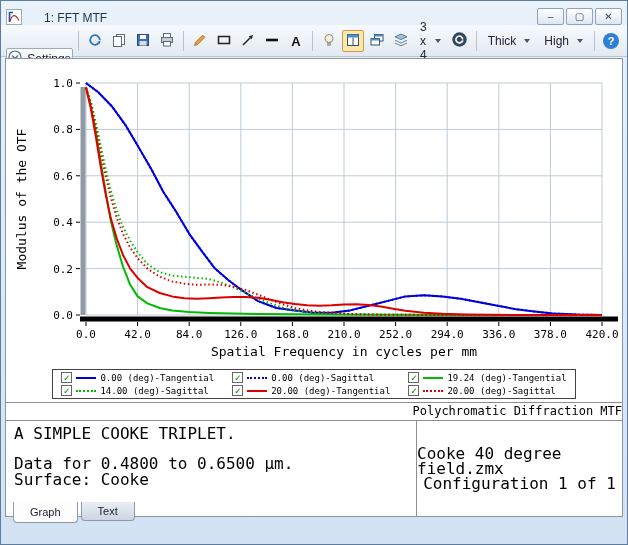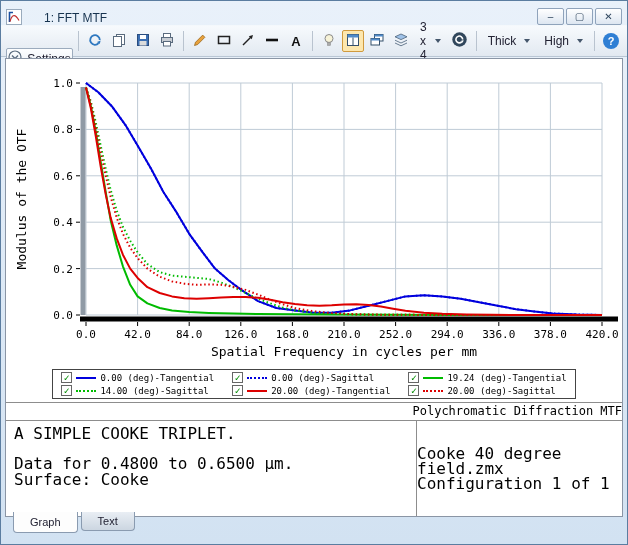--- a/index.html
+++ b/index.html
@@ -32,23 +32,23 @@
   .legend-checkbox{width:11px;height:11px;box-sizing:border-box;border:1px solid #666;background:#fff;color:#0a8f0a;font-size:10px;line-height:9px;display:flex;align-items:center;justify-content:center;cursor:default;}
   .legend-sample{width:20px;height:0;}
   
   .plot-title{border-top:1px solid #8d8d8d;border-bottom:1px solid #8d8d8d;text-align:right;font-family:"DejaVu Sans Mono",monospace;font-size:12px;height:17px;line-height:17px;flex:0 0 auto;}
   
   .info{flex:1;display:flex;font-family:"DejaVu Sans Mono",monospace;font-size:16px;overflow:hidden;}
   .info-left{flex:1;padding:5px 8px;line-height:16px;}
   .info-gap{height:14px;}
   .info-right{width:205px;border-left:1px solid #8d8d8d;display:flex;flex-direction:column;}
   .brand-cell{flex:1.1;border-bottom:1px solid #8d8d8d;display:flex;flex-direction:column;align-items:center;justify-content:center;line-height:15px;}
-  .file-cell{flex:1;display:flex;flex-direction:column;justify-content:center;line-height:15px;}
-  
-  .tabs{position:absolute;left:0;right:0;bottom:0;height:27px;display:flex;align-items:flex-start;padding:0 0 4px 12px;gap:3px;}
+  .file-cell{flex:1;display:flex;flex-direction:column;align-items:center;justify-content:center;line-height:15px;}
+  
+  .tabs{position:absolute;left:0;right:0;bottom:0;height:27px;display:flex;align-items:flex-start;padding:0 0 14px 12px;gap:3px;}
   .tab{height:21px;box-sizing:border-box;padding:0 16px;display:flex;align-items:center;font-size:11px;color:#223;border:1px solid #8a9bb0;border-top:none;border-radius:0 0 4px 4px;margin-top:-1px;cursor:default;}
   .tab.active{background:#fdfdfd;}
   .tab.inactive{background:linear-gradient(#e9eef4,#ccd6e1);height:19px;}
 </style>
 </head>
 <body>
 
 <div class="window">
 
   <div class="titlebar">

